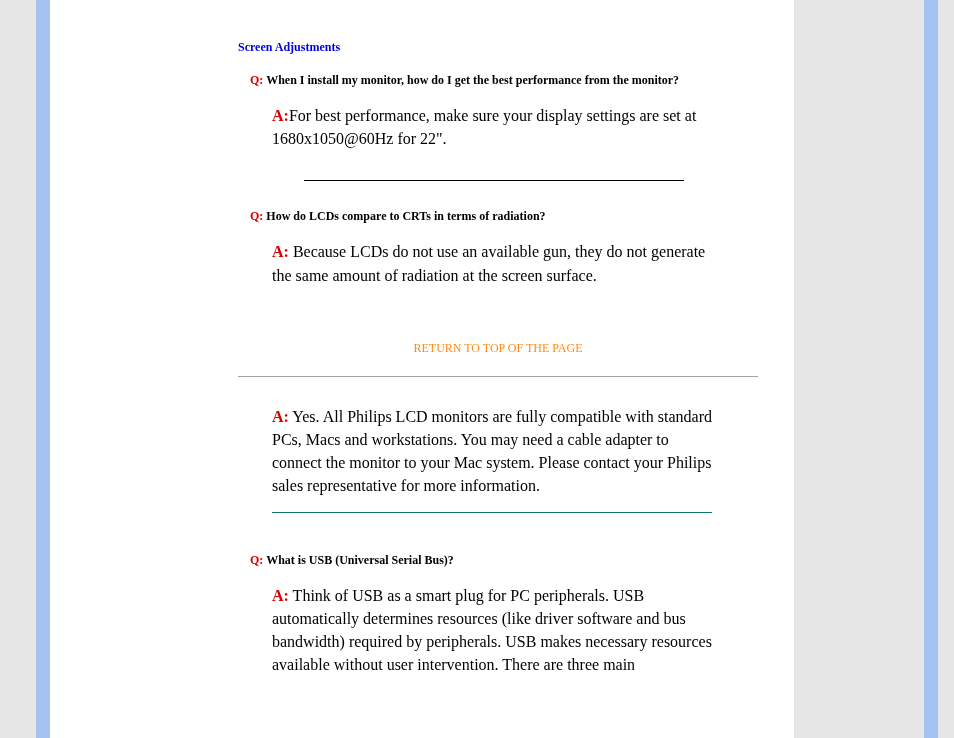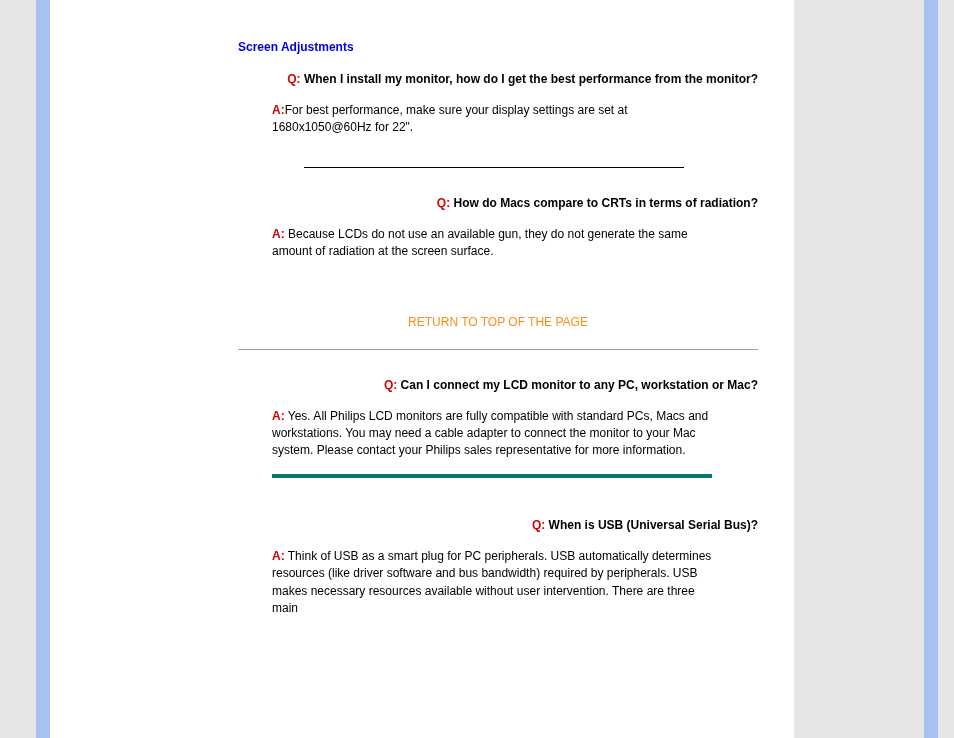--- a/index.html
+++ b/index.html
@@ -1,15 +1,15 @@
 <!DOCTYPE html>
 <html><head>
 <meta charset="utf-8">
 <style>
-  * { box-sizing: border-box; }
+  * { box-sizing: border-box; font-family: Liberation Serif, serif; }
   html, body { margin: 0; padding: 0; }
   body {
     font-family: Arial, Helvetica, sans-serif;
     font-size: 12px;
     color: #000;
     background: #e6e6e6;
     width: 954px;
     height: 738px;
     overflow: hidden;
   }
@@ -46,36 +46,35 @@
   .section-heading {
     color: #0000e0;
     font-weight: bold;
     font-size: 12px;
     margin: 0 0 18px 0;
   }
   .q-row {
     font-weight: bold;
     font-size: 12px;
     margin: 0 0 16px 12px;
-    text-align: right;
   }
   .q-label { color: #d60000; }
   .a-block {
     margin: 0 0 4px 34px;
     padding-bottom: 14px;
     max-width: 440px;
     line-height: 1.45;
-    font-size: 12px;
+    font-size: 16px;
   }
   .a-label {
     color: #d60000;
     font-weight: bold;
   }
   .underlined {
-    border-bottom: 4px solid #0f766e;
+    border-bottom: 1px solid #0f766e;
   }
   .spacer-md { height: 18px; }
 
   .divider-short {
     border: none;
     border-top: 1px solid #000;
     width: 380px;
     margin: 16px 0 28px 66px;
   }
   .top-link-row {
@@ -108,47 +107,44 @@
       <div class="q-row">
         <span class="q-label">Q:</span><span> When I install my monitor, how do I get the best performance from the monitor?</span>
       </div>
       <div class="a-block">
         <span class="a-label">A:</span><span>For best performance, make sure your display settings are set at 1680x1050@60Hz for 22".</span>
       </div>
 
       <hr class="divider-short">
 
       <div class="q-row">
-        <span class="q-label">Q:</span><span> How do Macs compare to CRTs in terms of radiation?</span>
+        <span class="q-label">Q:</span><span> How do LCDs compare to CRTs in terms of radiation?</span>
       </div>
       <div class="a-block">
         <span class="a-label">A:</span><span> Because LCDs do not use an available gun, they do not generate the same amount of radiation at the screen surface.</span>
       </div>
 
       <div class="top-link-row">
         <a class="top-link">RETURN TO TOP OF THE PAGE</a>
       </div>
 
       <hr class="full-divider">
 
 
-      <div class="q-row">
-        <span class="q-label">Q:</span><span> Can I connect my LCD monitor to any PC, workstation or Mac?</span>
-      </div>
       <div class="a-block underlined">
         <span class="a-label">A:</span><span> Yes. All Philips LCD monitors are fully compatible with standard PCs, Macs and workstations. You may need a cable adapter to connect the monitor to your Mac system. Please contact your Philips sales representative for more information.</span>
       </div>
 
       <div class="spacer-md"></div>
 
 
       <div class="spacer-md"></div>
 
       <div class="q-row">
-        <span class="q-label">Q:</span><span> When is USB (Universal Serial Bus)?</span>
+        <span class="q-label">Q:</span><span> What is USB (Universal Serial Bus)?</span>
       </div>
       <div class="a-block">
         <span class="a-label">A:</span><span> Think of USB as a smart plug for PC peripherals. USB automatically determines resources (like driver software and bus bandwidth) required by peripherals. USB makes necessary resources available without user intervention. There are three main</span>
       </div>
 
     </div>
   </div>
   <div class="gutter-right" style="width:130px"></div>
   <div class="blue-bar-right"></div>
   <div class="gutter-right"></div>

